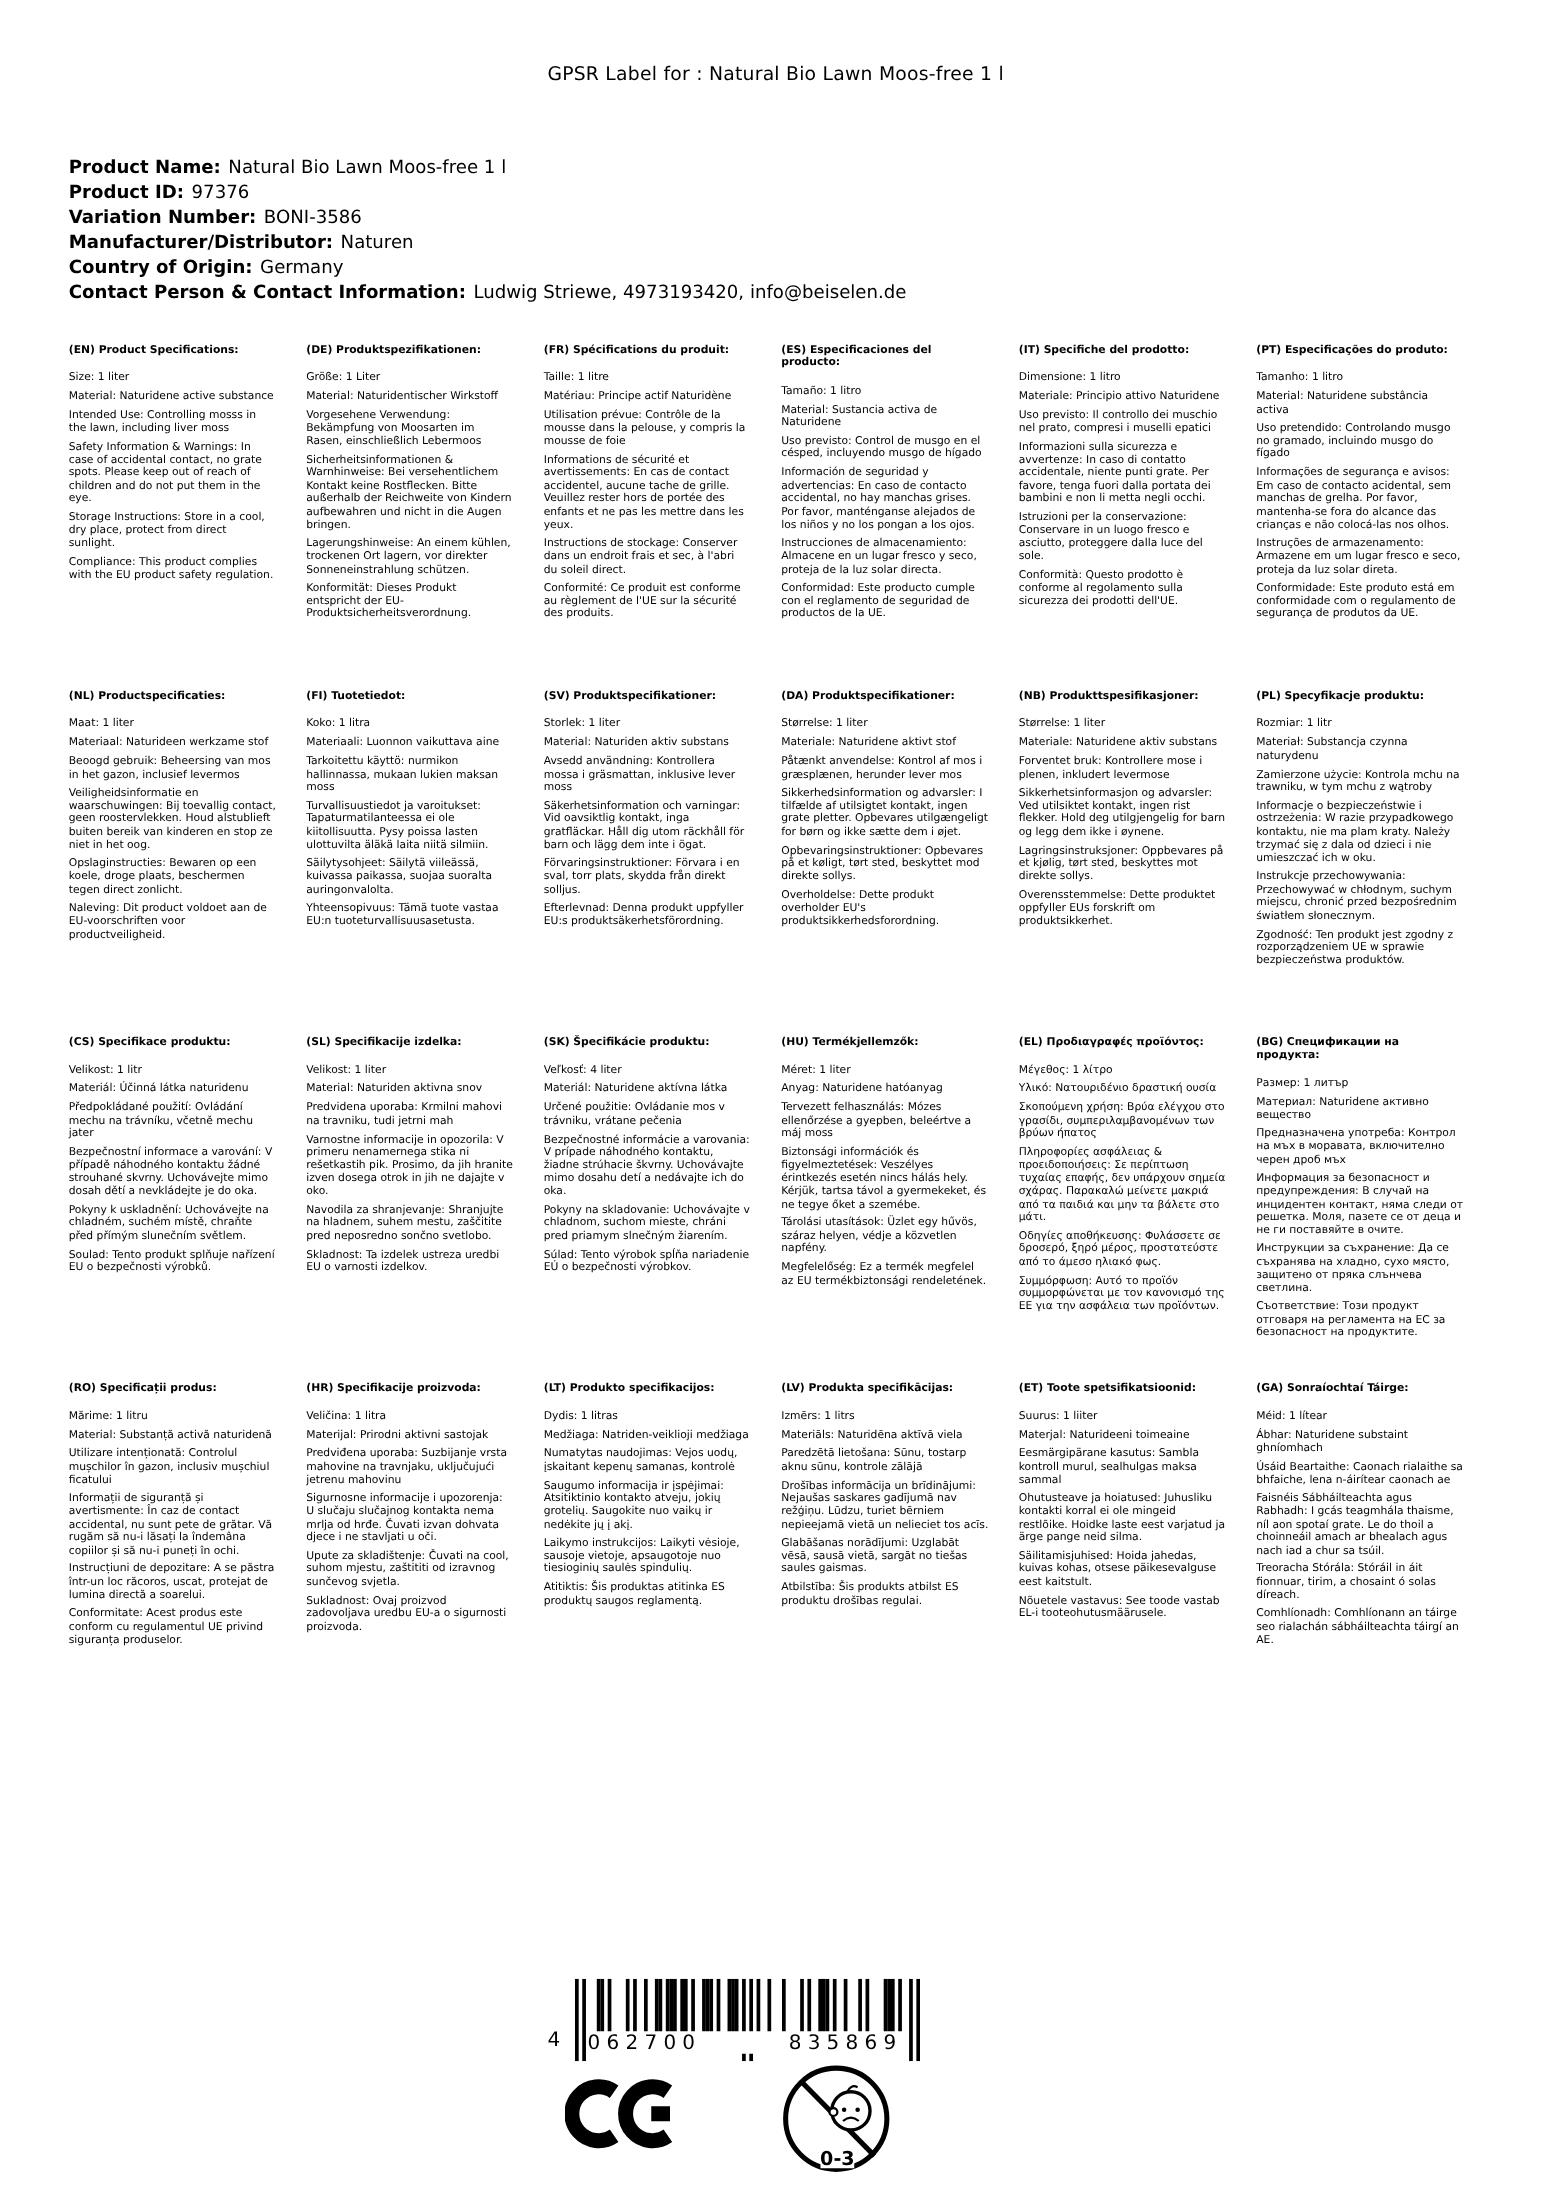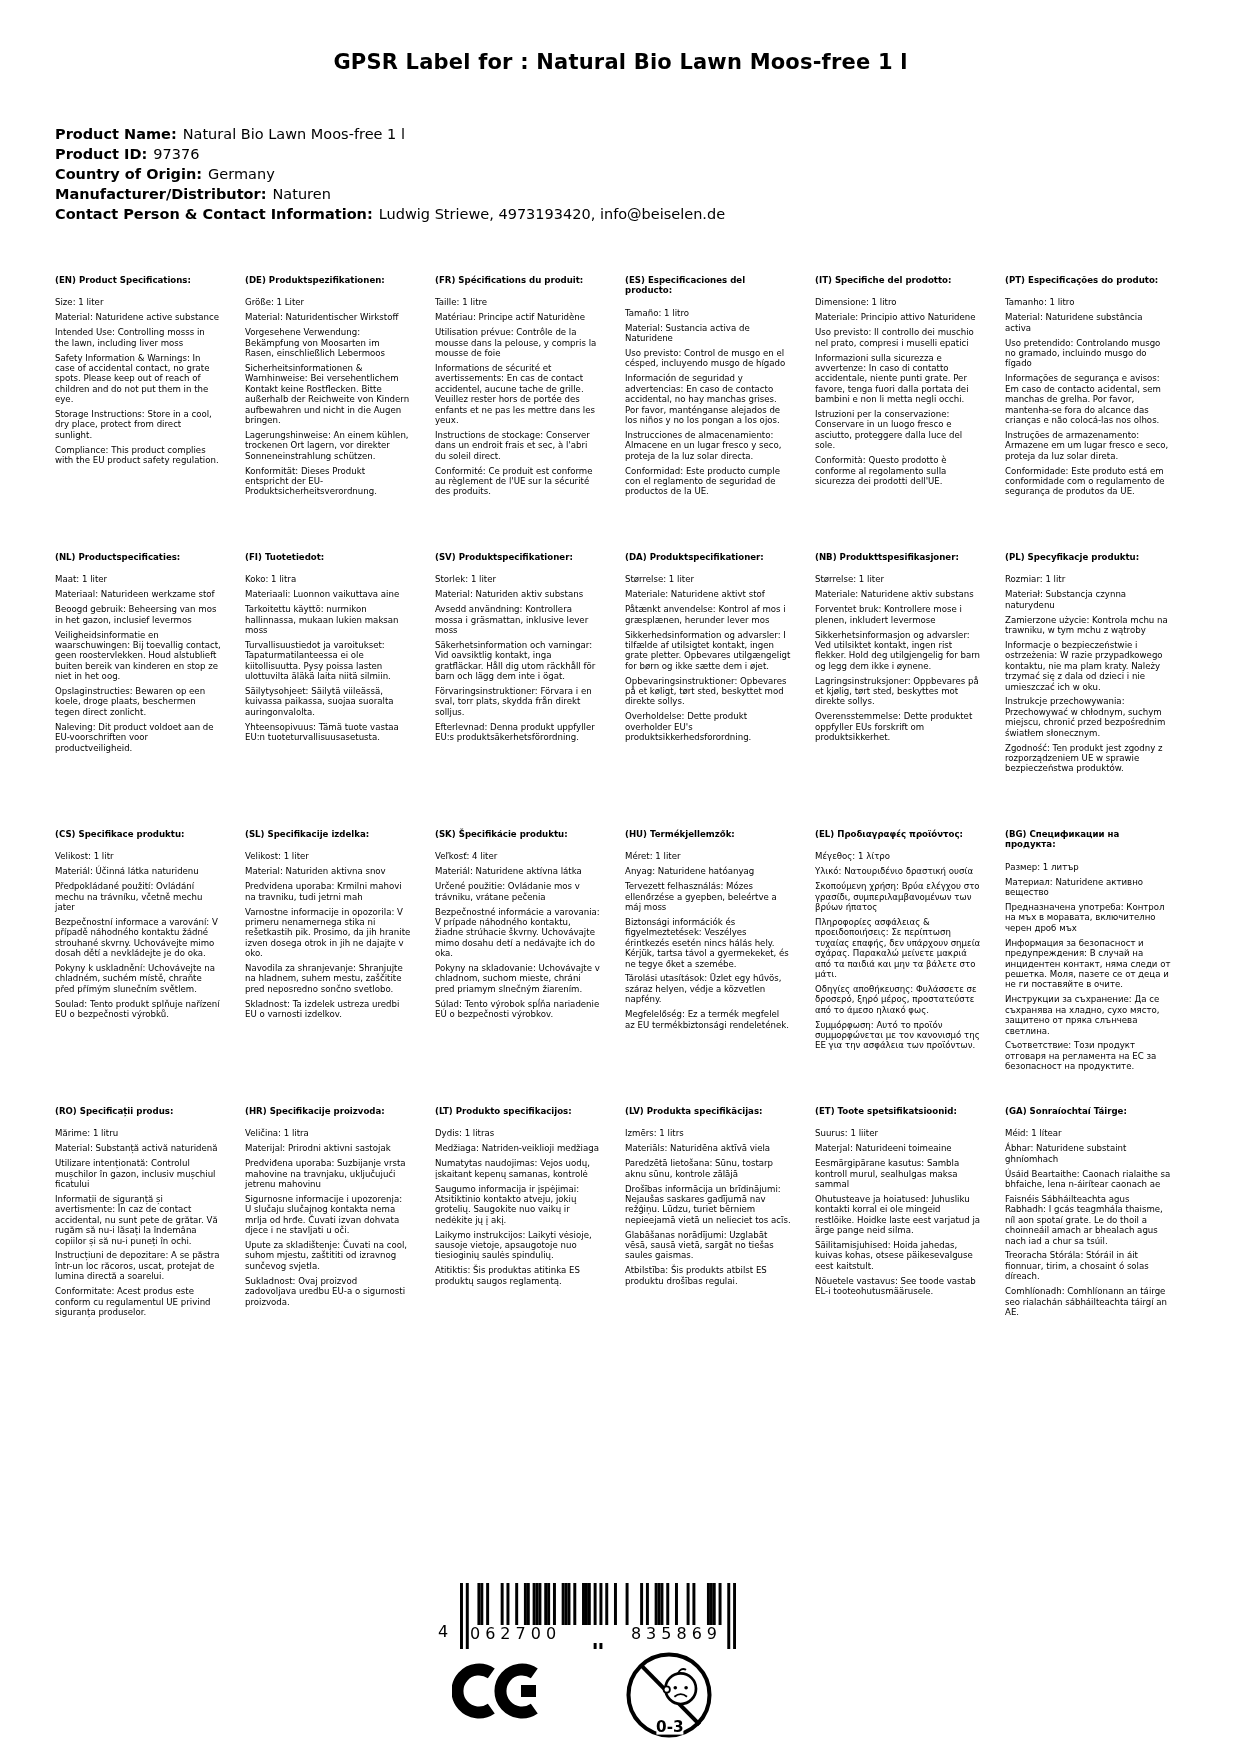--- a/index.html
+++ b/index.html
@@ -1,19 +1,19 @@
 <!DOCTYPE html>
 <html><head>
 <meta charset="utf-8">
 <style>
   html,body{margin:0;padding:0;background:#fff;}
   .page{position:relative;width:1241px;height:1754px;background:#fff;color:#000;
         font-family:"DejaVu Sans",sans-serif;overflow:hidden;}
   .title{position:absolute;top:50px;left:0;width:100%;text-align:center;
-         font-size:21px;font-weight:bold;letter-spacing:0.2px;}
+         font-size:15px;font-weight:normal;letter-spacing:0.2px;}
   .pinfo{position:absolute;left:55px;top:124px;}
   .pinfo-row{font-size:14.5px;line-height:20px;white-space:nowrap;}
   .pinfo-row .lbl{font-weight:bold;}
   .pinfo-row .val{font-weight:normal;margin-left:6px;}
   .grid{position:absolute;left:55px;top:275px;display:grid;
         grid-template-columns:repeat(6,166px);column-gap:24px;grid-auto-rows:277px;}
   .lang{font-size:8.6px;line-height:10.4px;overflow-wrap:break-word;}
   .lang-heading{font-weight:bold;margin:0;}
   .lang-par{margin:0 0 4.5px 0;}
   .lang .lang-par:first-of-type{margin-top:12px;}
@@ -35,24 +35,27 @@
   <div class="title">GPSR Label for : Natural Bio Lawn Moos-free 1 l</div>
 
   <div class="pinfo">
     <div class="pinfo-row">
       <span class="lbl">Product Name:</span><span class="val">Natural Bio Lawn Moos-free 1 l</span>
     </div>
     <div class="pinfo-row">
       <span class="lbl">Product ID:</span><span class="val">97376</span>
     </div>
     <div class="pinfo-row">
+      <span class="lbl">Variation Number:</span><span class="val">BONI-3586</span>
+    </div>
+    <div class="pinfo-row">
+      <span class="lbl">Manufacturer/Distributor:</span><span class="val">Naturen</span>
+    </div>
+    <div class="pinfo-row">
       <span class="lbl">Country of Origin:</span><span class="val">Germany</span>
-    </div>
-    <div class="pinfo-row">
-      <span class="lbl">Manufacturer/Distributor:</span><span class="val">Naturen</span>
     </div>
     <div class="pinfo-row">
       <span class="lbl">Contact Person &amp; Contact Information:</span><span class="val">Ludwig Striewe, 4973193420, info@beiselen.de</span>
     </div>
   </div>
 
   <div class="grid">
     <section class="lang">
         <div class="lang-heading">(EN) Product Specifications:</div>
         <p class="lang-par">Size: 1 liter</p>

